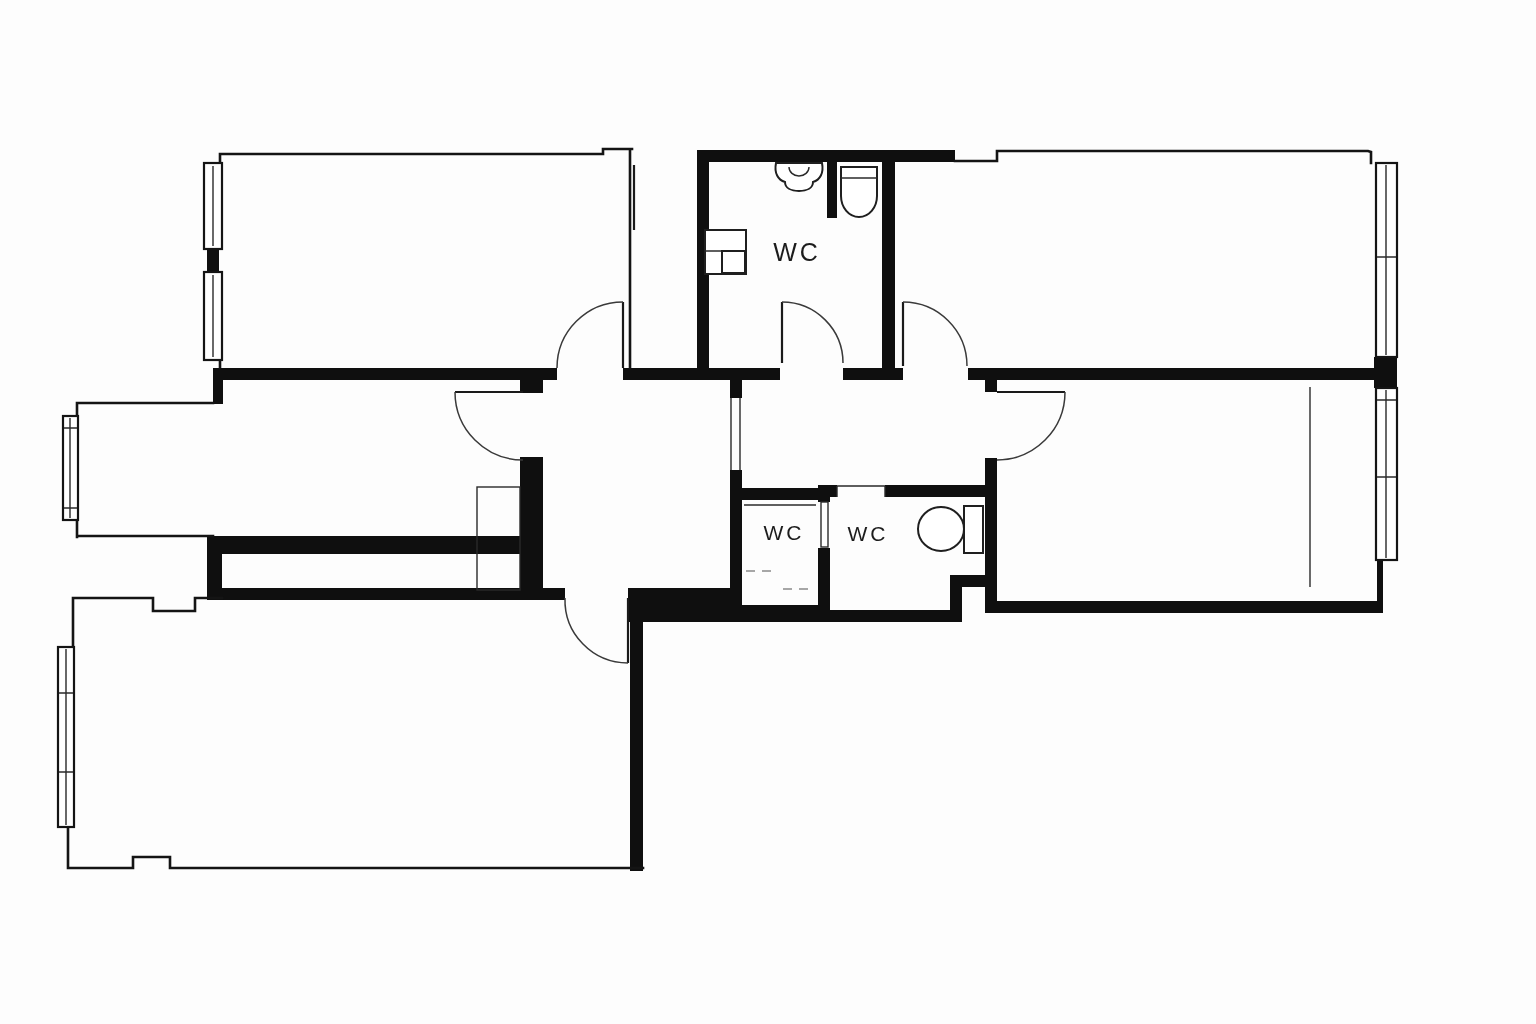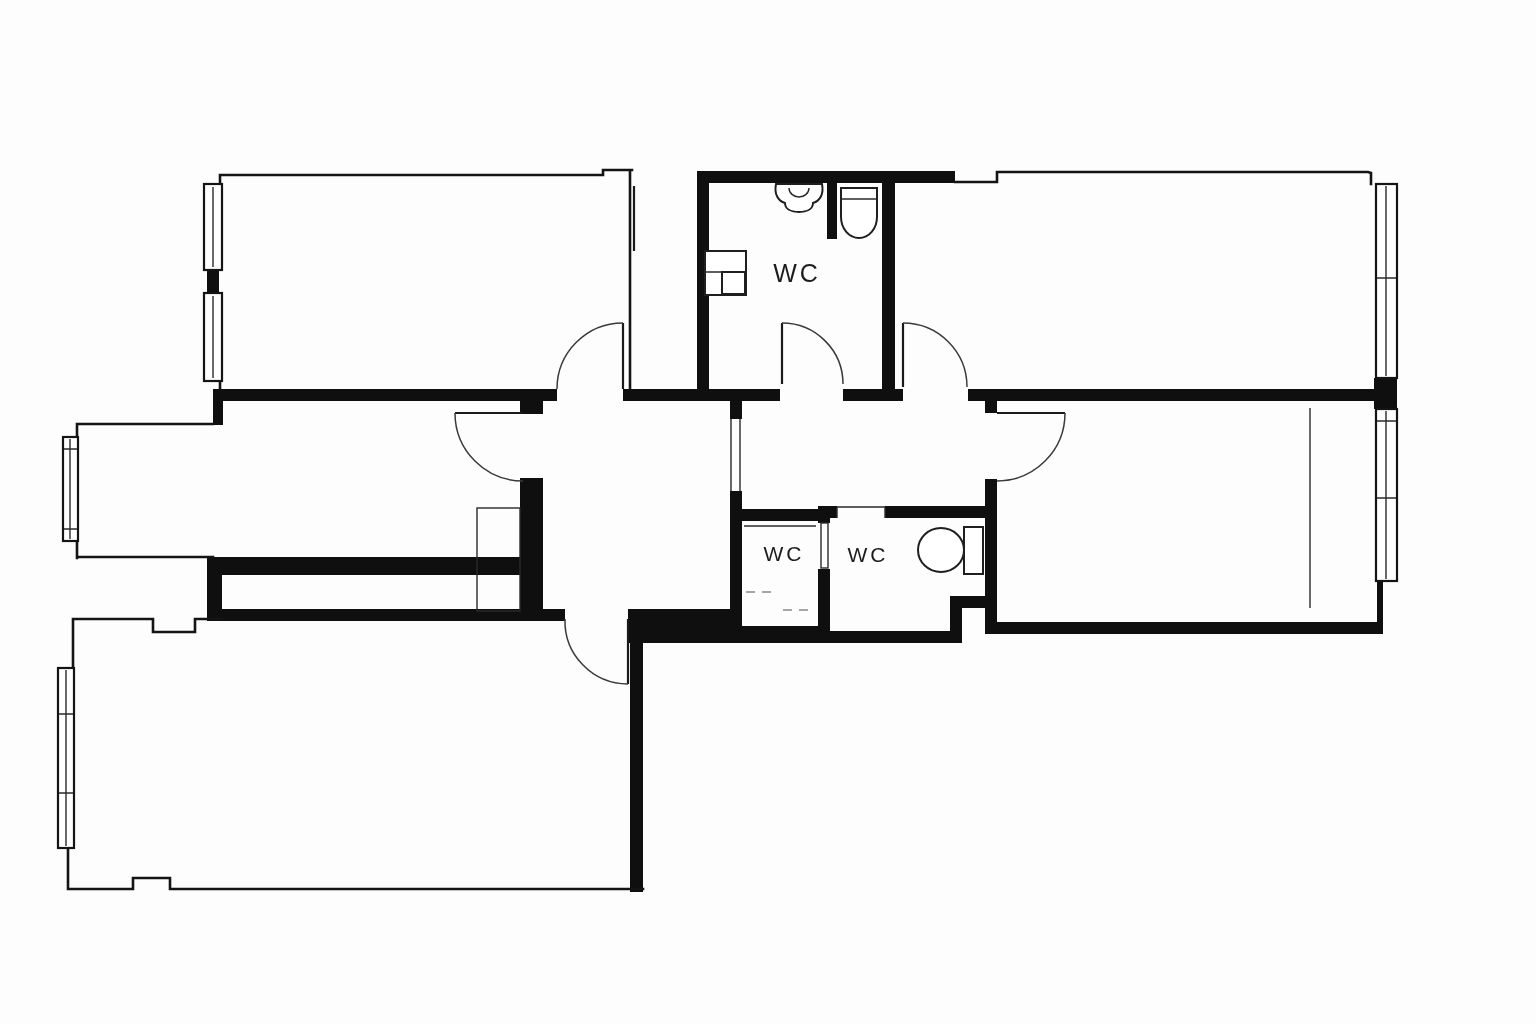--- a/index.html
+++ b/index.html
@@ -2,21 +2,21 @@
 <html><head>
 <meta charset="utf-8">
 <style>
   html,body{margin:0;padding:0;}
   body{
     width:1536px;height:1024px;
     background:#fdfdfd;
     font-family:"Liberation Sans", sans-serif;
     overflow:hidden;
   }
-  #plan-wrap{width:1536px;height:837px;margin-top:21px;}
+  #plan-wrap{width:1536px;height:837px;}
   svg{display:block;}
   .wall-fill{fill:#0f0f0f;stroke:none;}
   .thin{stroke:#141414;stroke-width:2.6;fill:none;stroke-linecap:square;}
   .hair{stroke:#2a2a2a;stroke-width:1.4;fill:none;}
   .leaf{stroke:#1a1a1a;stroke-width:2.2;fill:none;}
   .arc{stroke:#3a3a3a;stroke-width:1.5;fill:none;}
   .win{fill:#ffffff;stroke:#141414;stroke-width:2.2;}
   .fixture{fill:#ffffff;stroke:#1f1f1f;stroke-width:2;}
   .dash{stroke:#8a8a8a;stroke-width:1.6;fill:none;stroke-dasharray:9 7;}
   .room-label{

